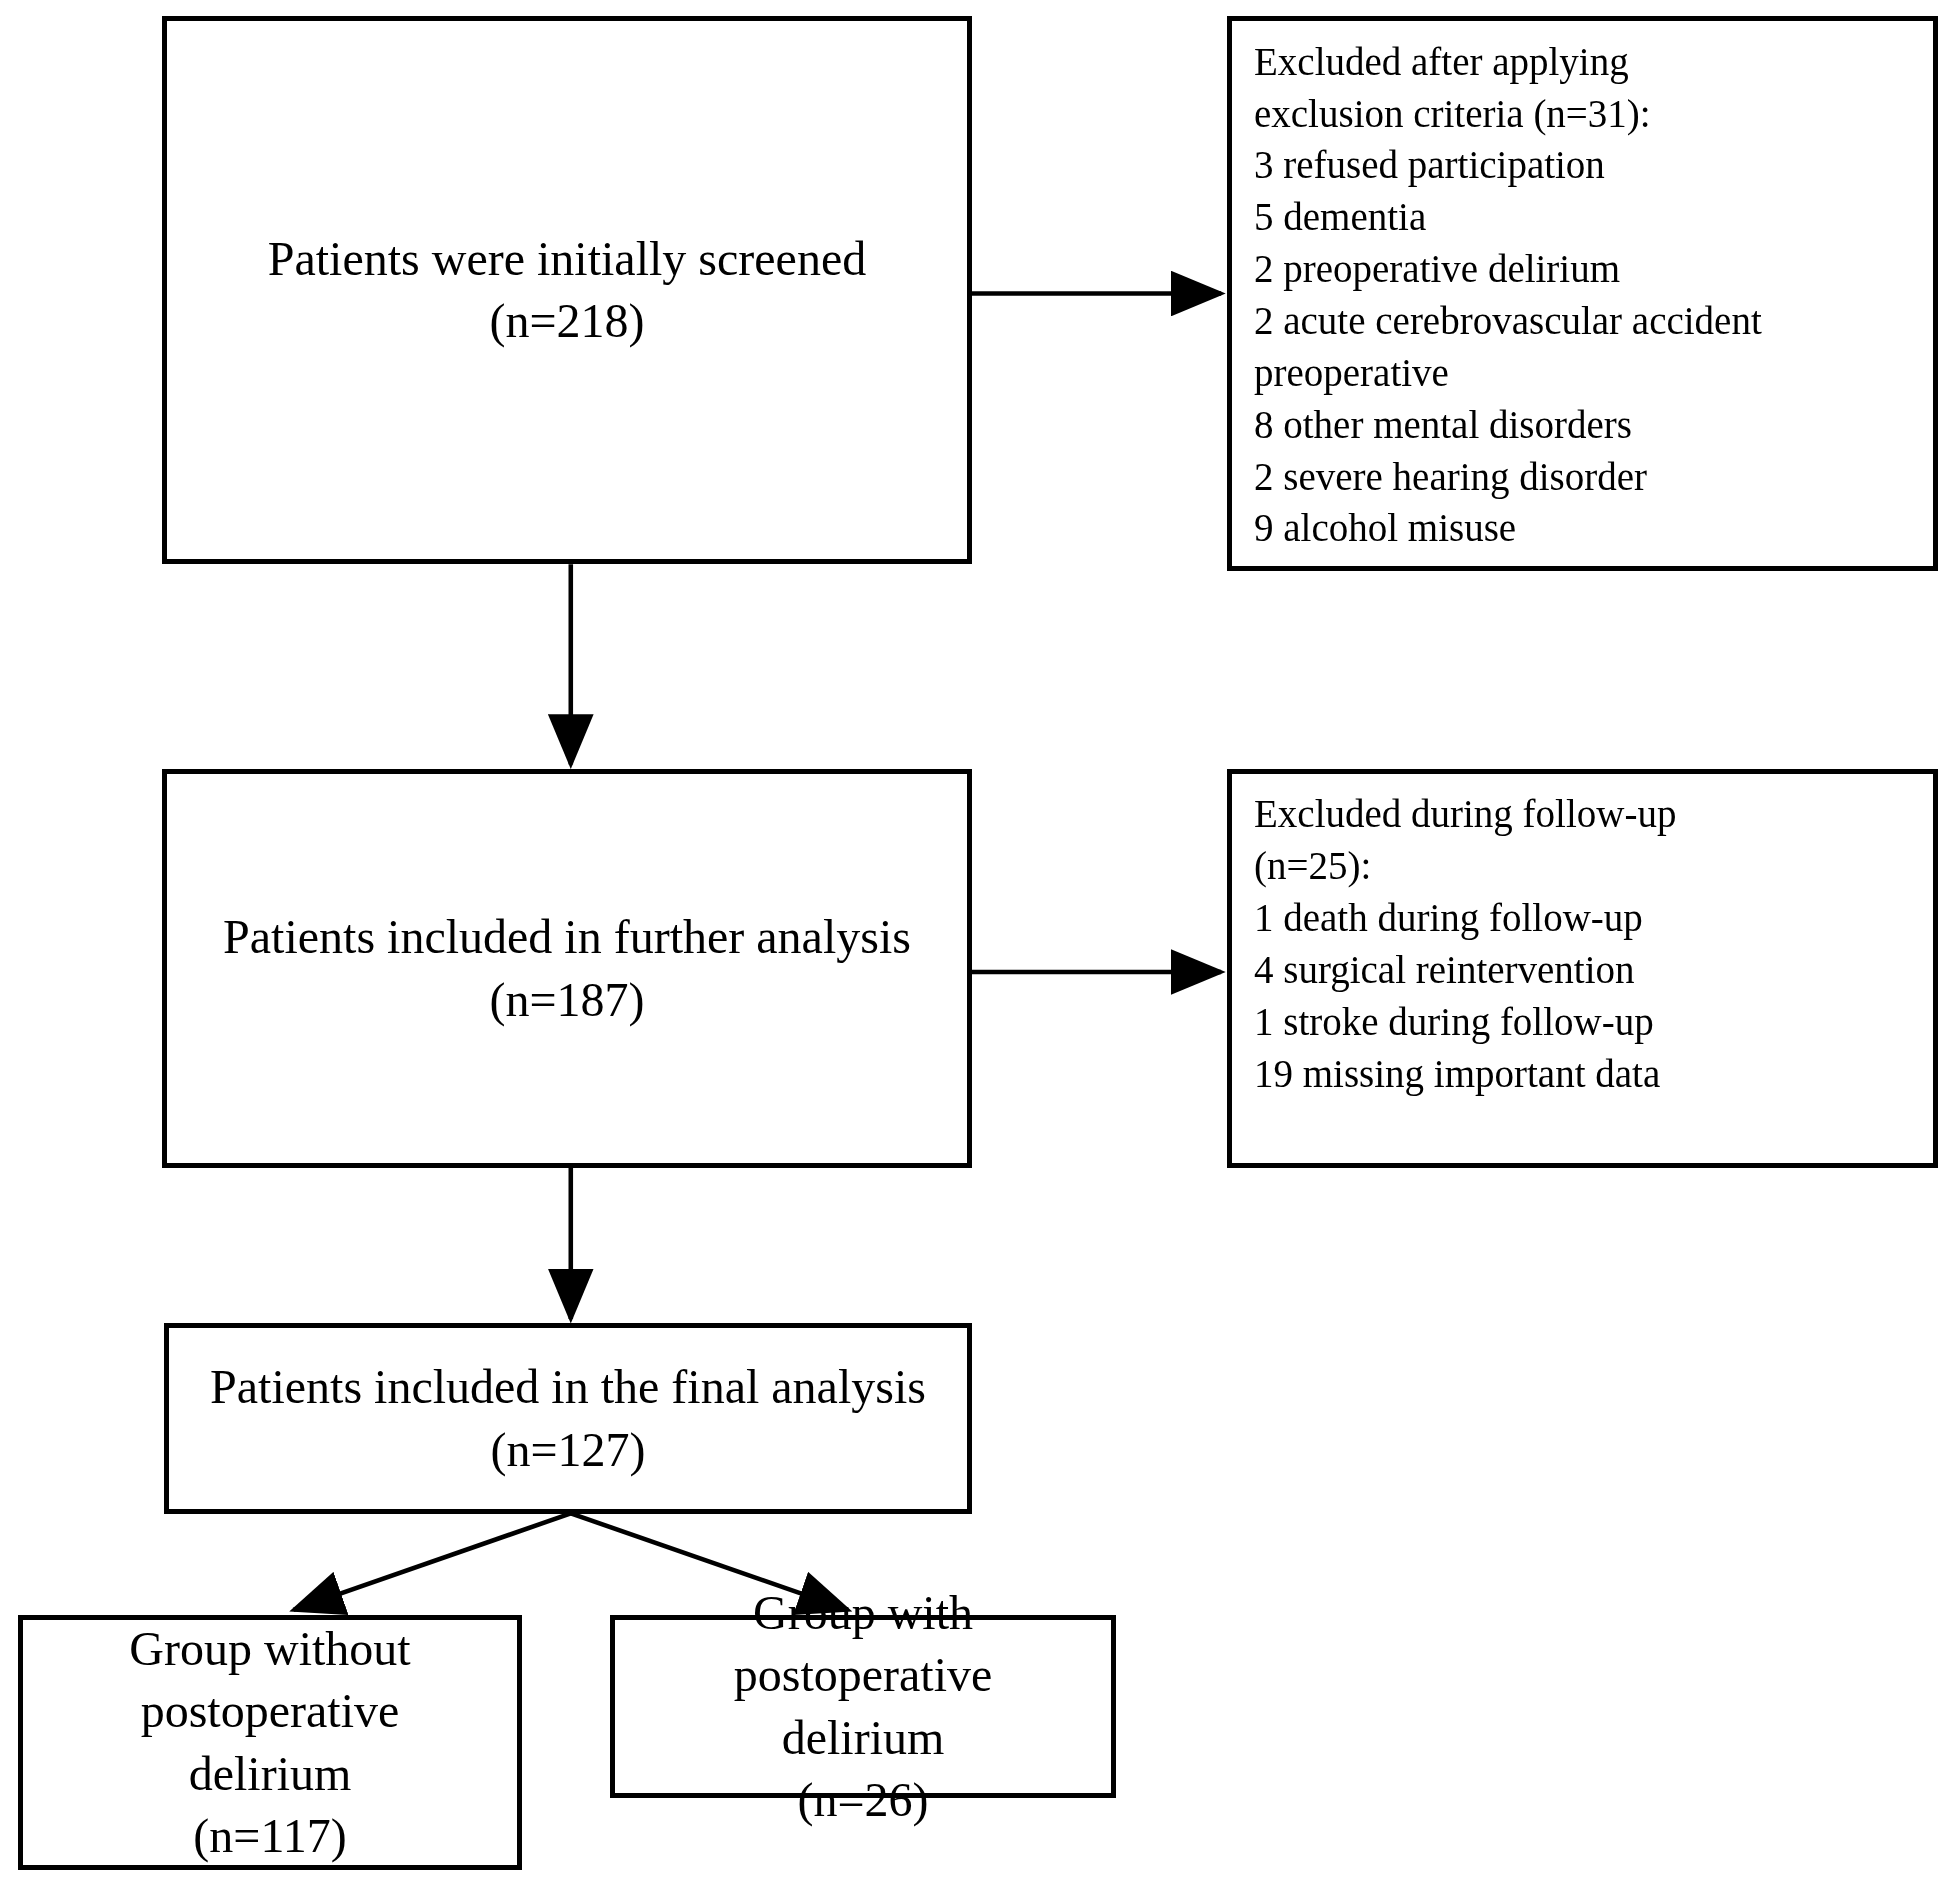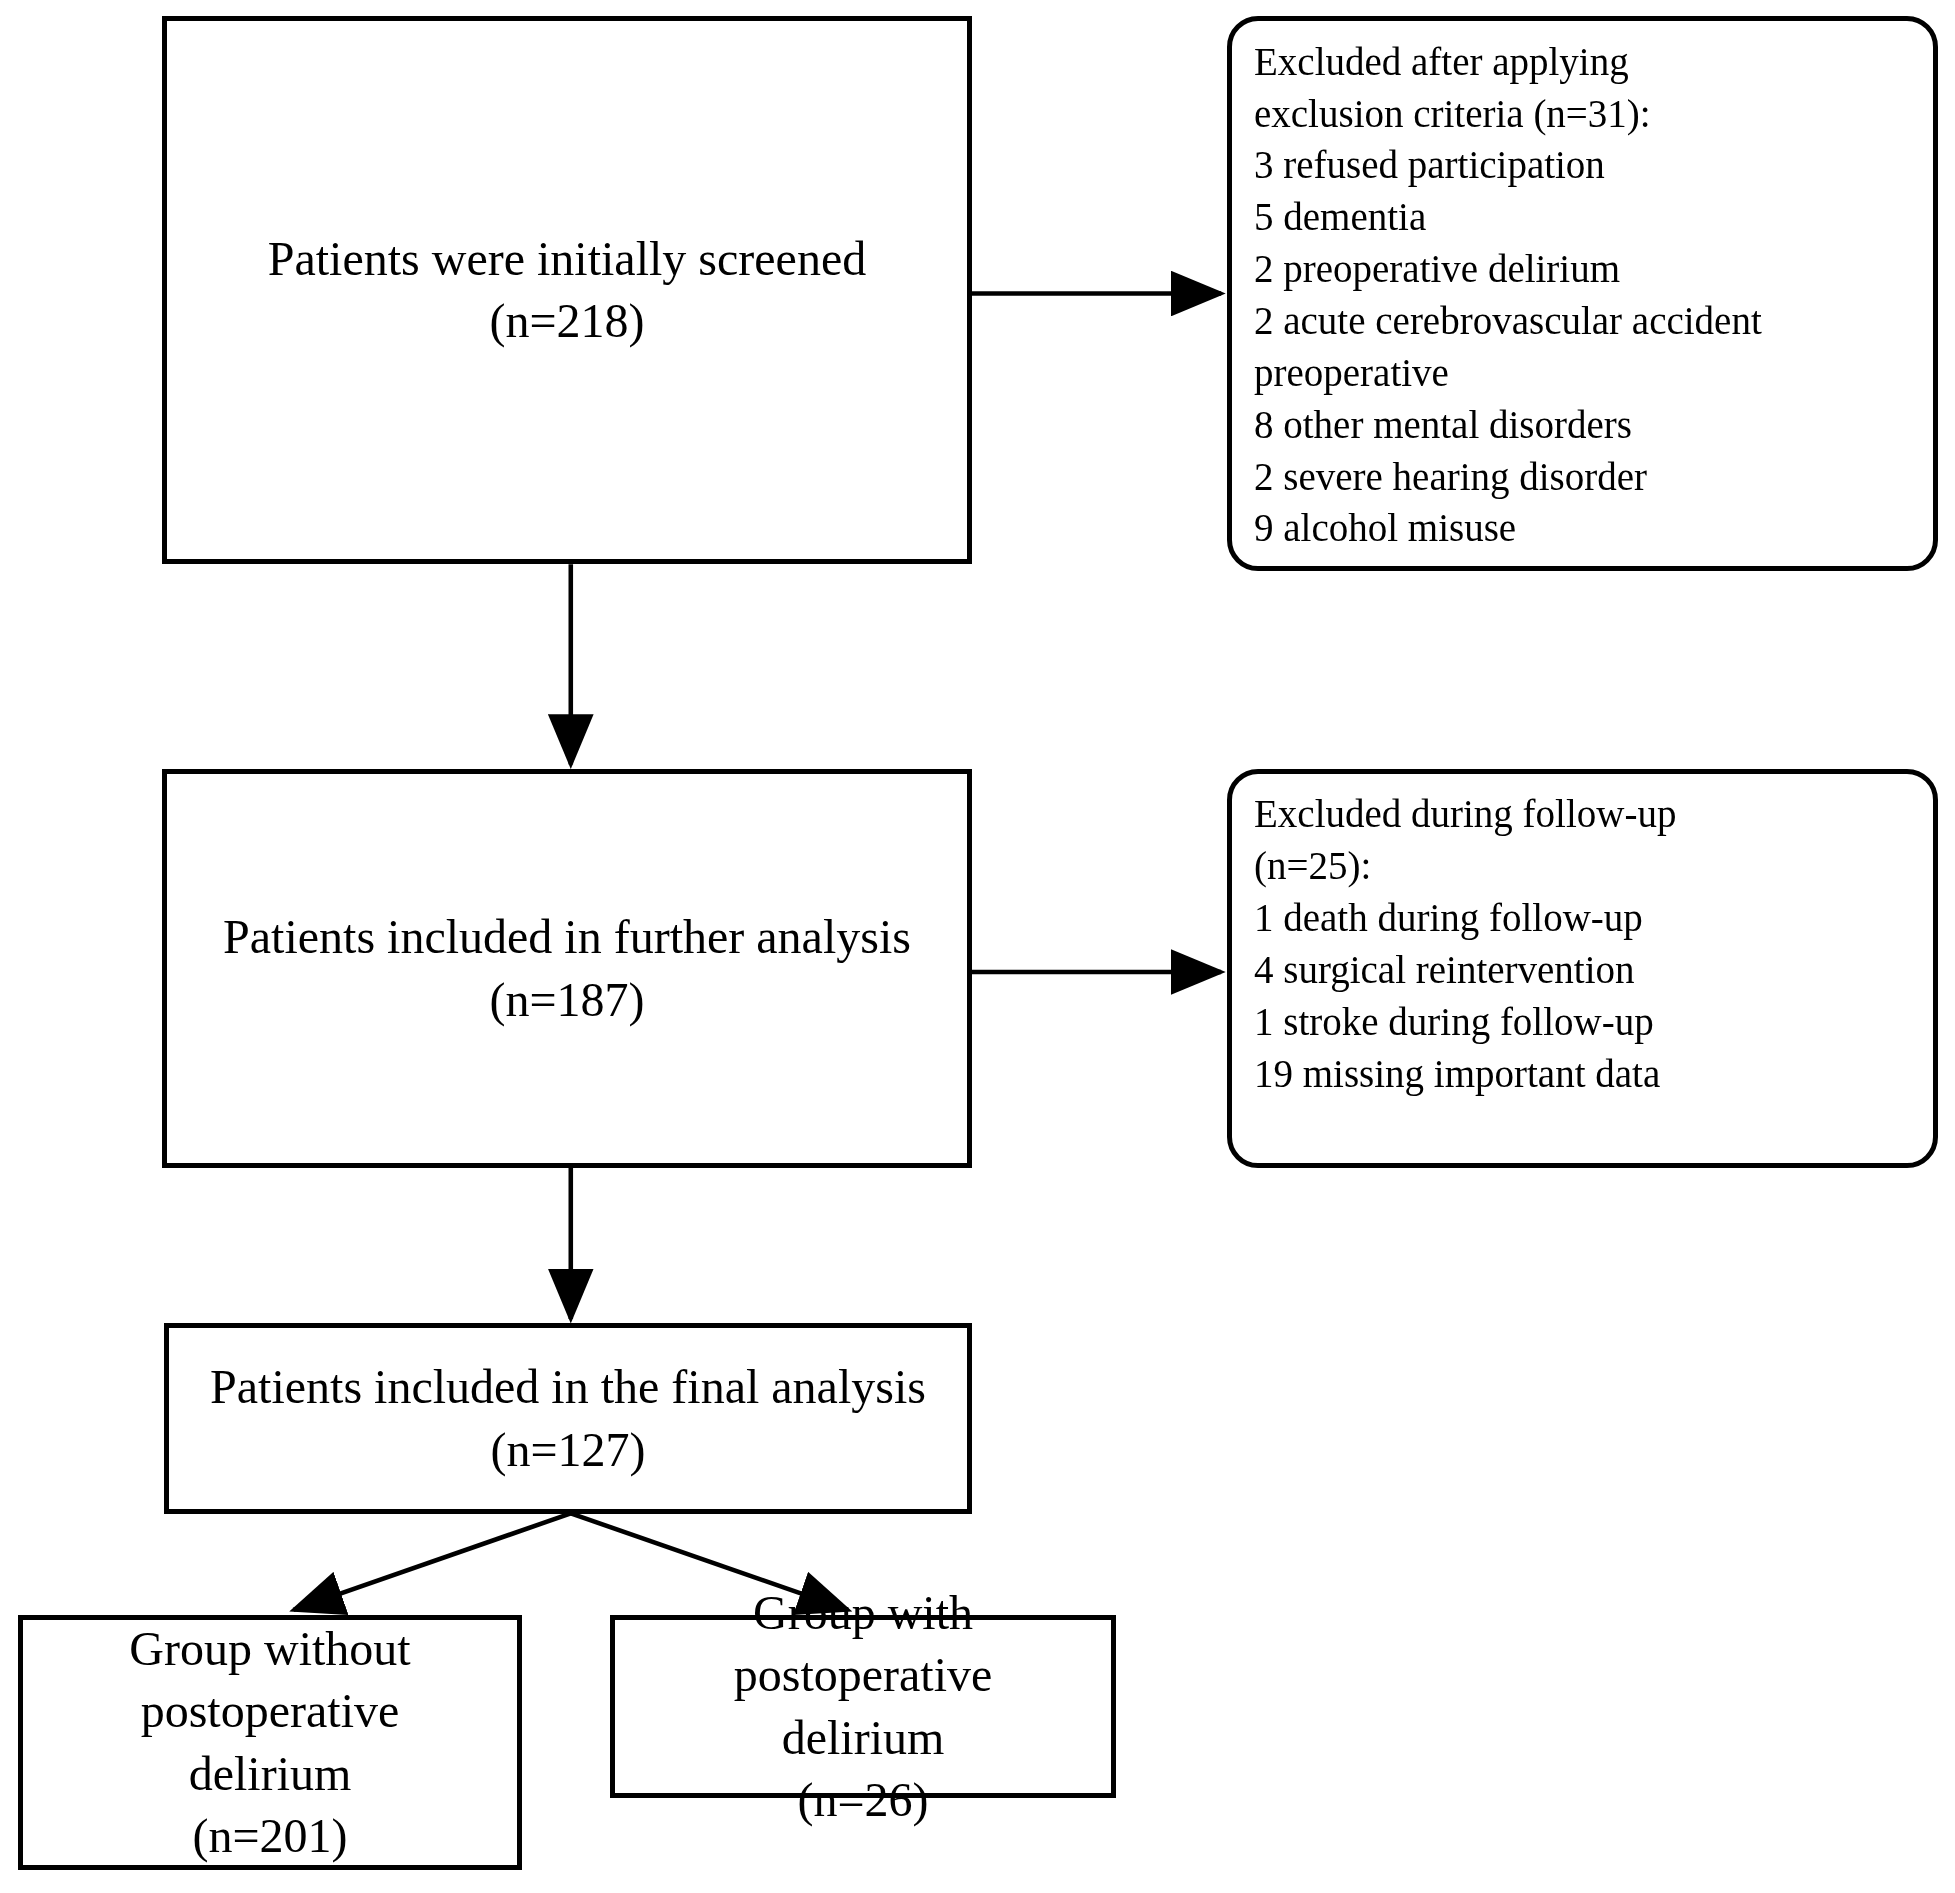--- a/index.html
+++ b/index.html
@@ -26,21 +26,20 @@
   }
   .box-center {
     align-items: center;
     justify-content: center;
     text-align: center;
   }
   .box-left {
     align-items: flex-start;
     justify-content: flex-start;
     text-align: left;
-    border-radius: 31px;
   }
   .box-text {
     font-size: 48px;
     line-height: 1.30;
     white-space: pre-line;
     letter-spacing: 0px;
   }
   .list-text {
     font-size: 39px;
     line-height: 1.33;
@@ -127,21 +126,21 @@
 
   <div class="flow-box box-center" style="left:164px; top:1323px; width:808px; height:191px;">
     <div class="box-text">Patients included in the final analysis
 (n=127)</div>
   </div>
 
   <div class="flow-box box-center" style="left:18px; top:1615px; width:504px; height:255px;">
     <div class="box-text">Group without
 postoperative
 delirium
-(n=201)</div>
+(n=117)</div>
   </div>
 
   <div class="flow-box box-center" style="left:610px; top:1615px; width:506px; height:183px;">
     <div class="box-text">Group with
 postoperative
 delirium
 (n=26)</div>
   </div>
 
 </div>

